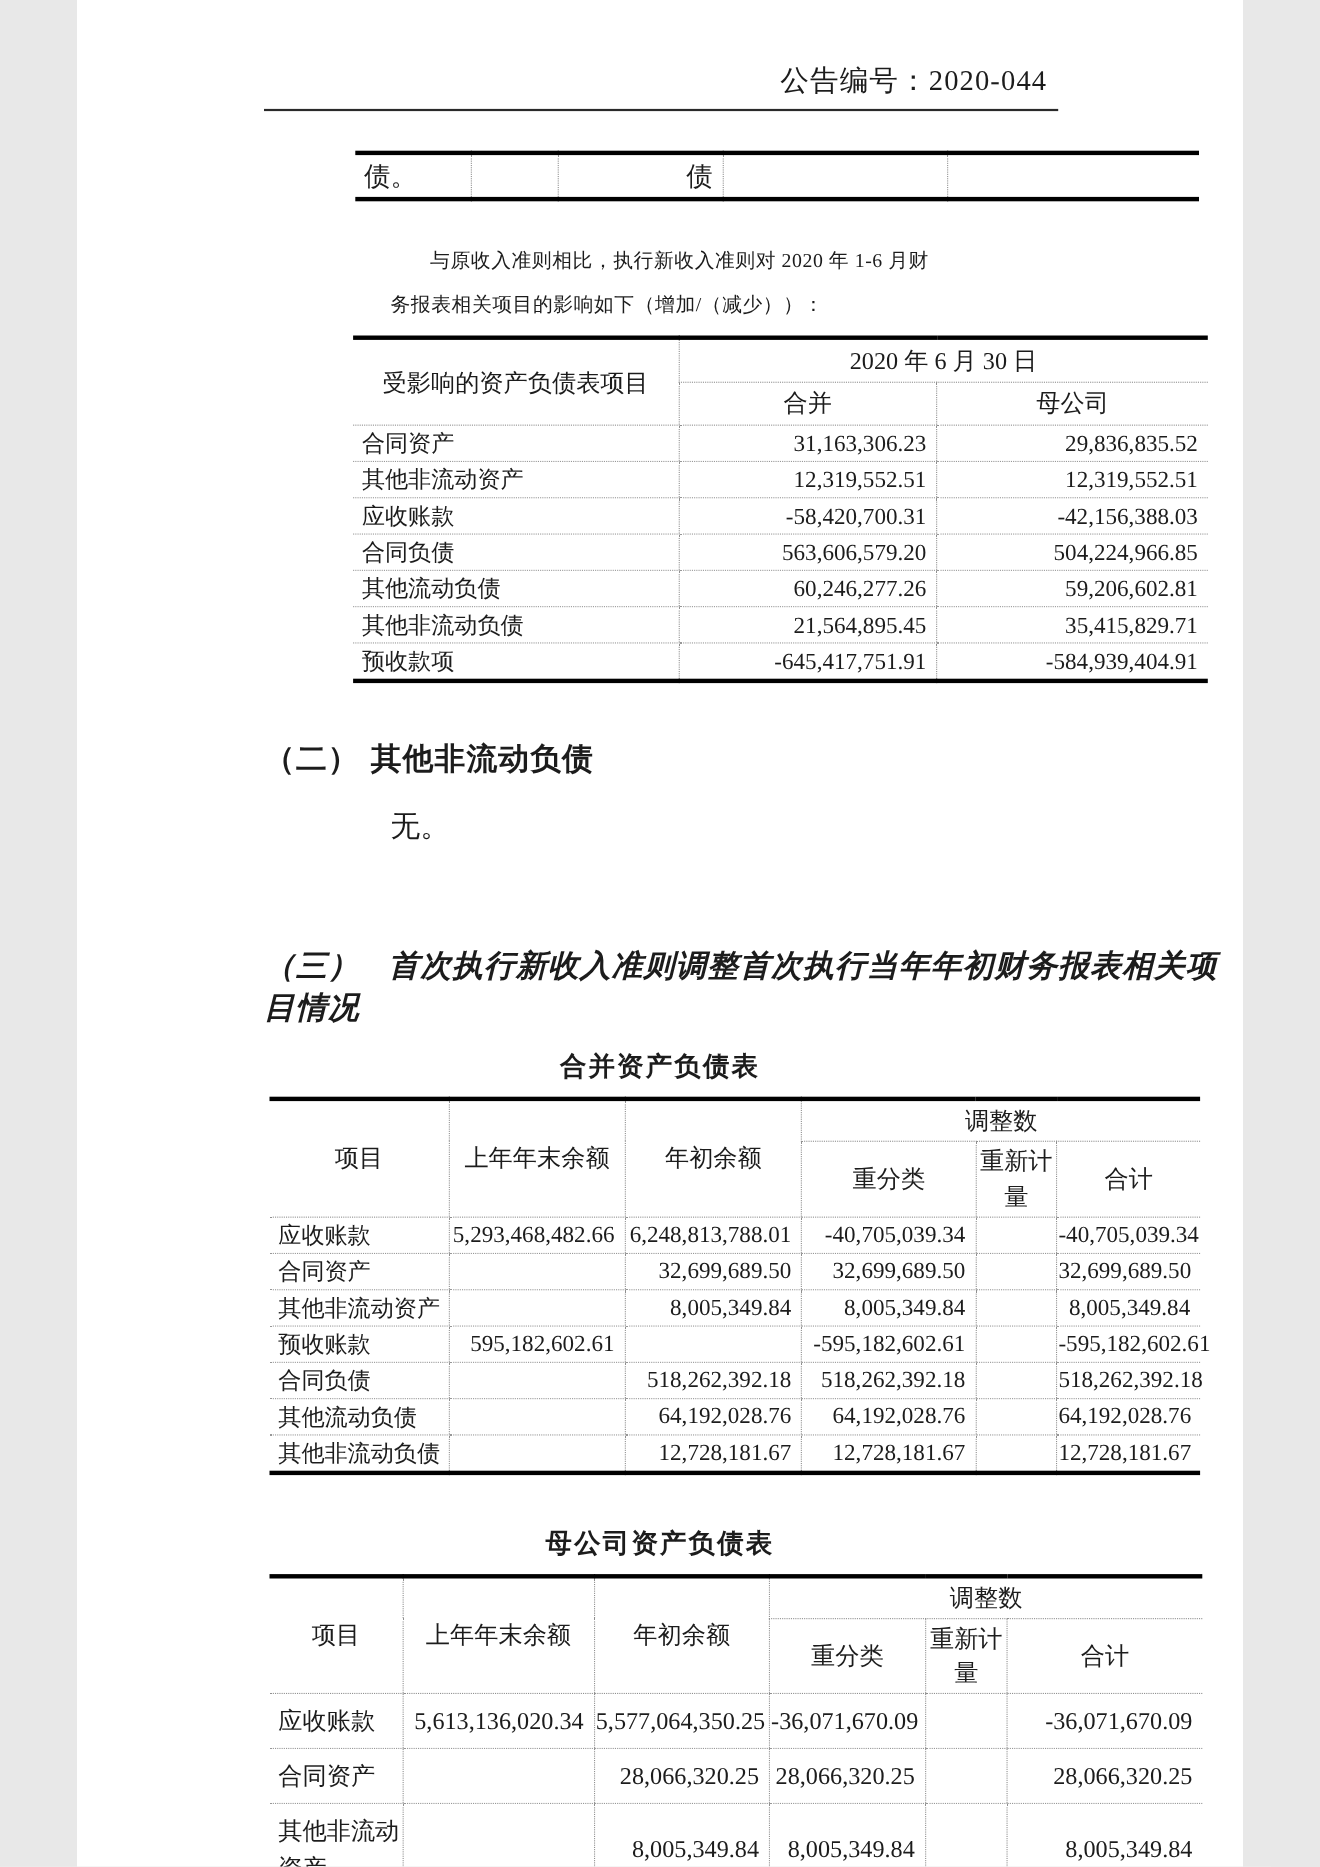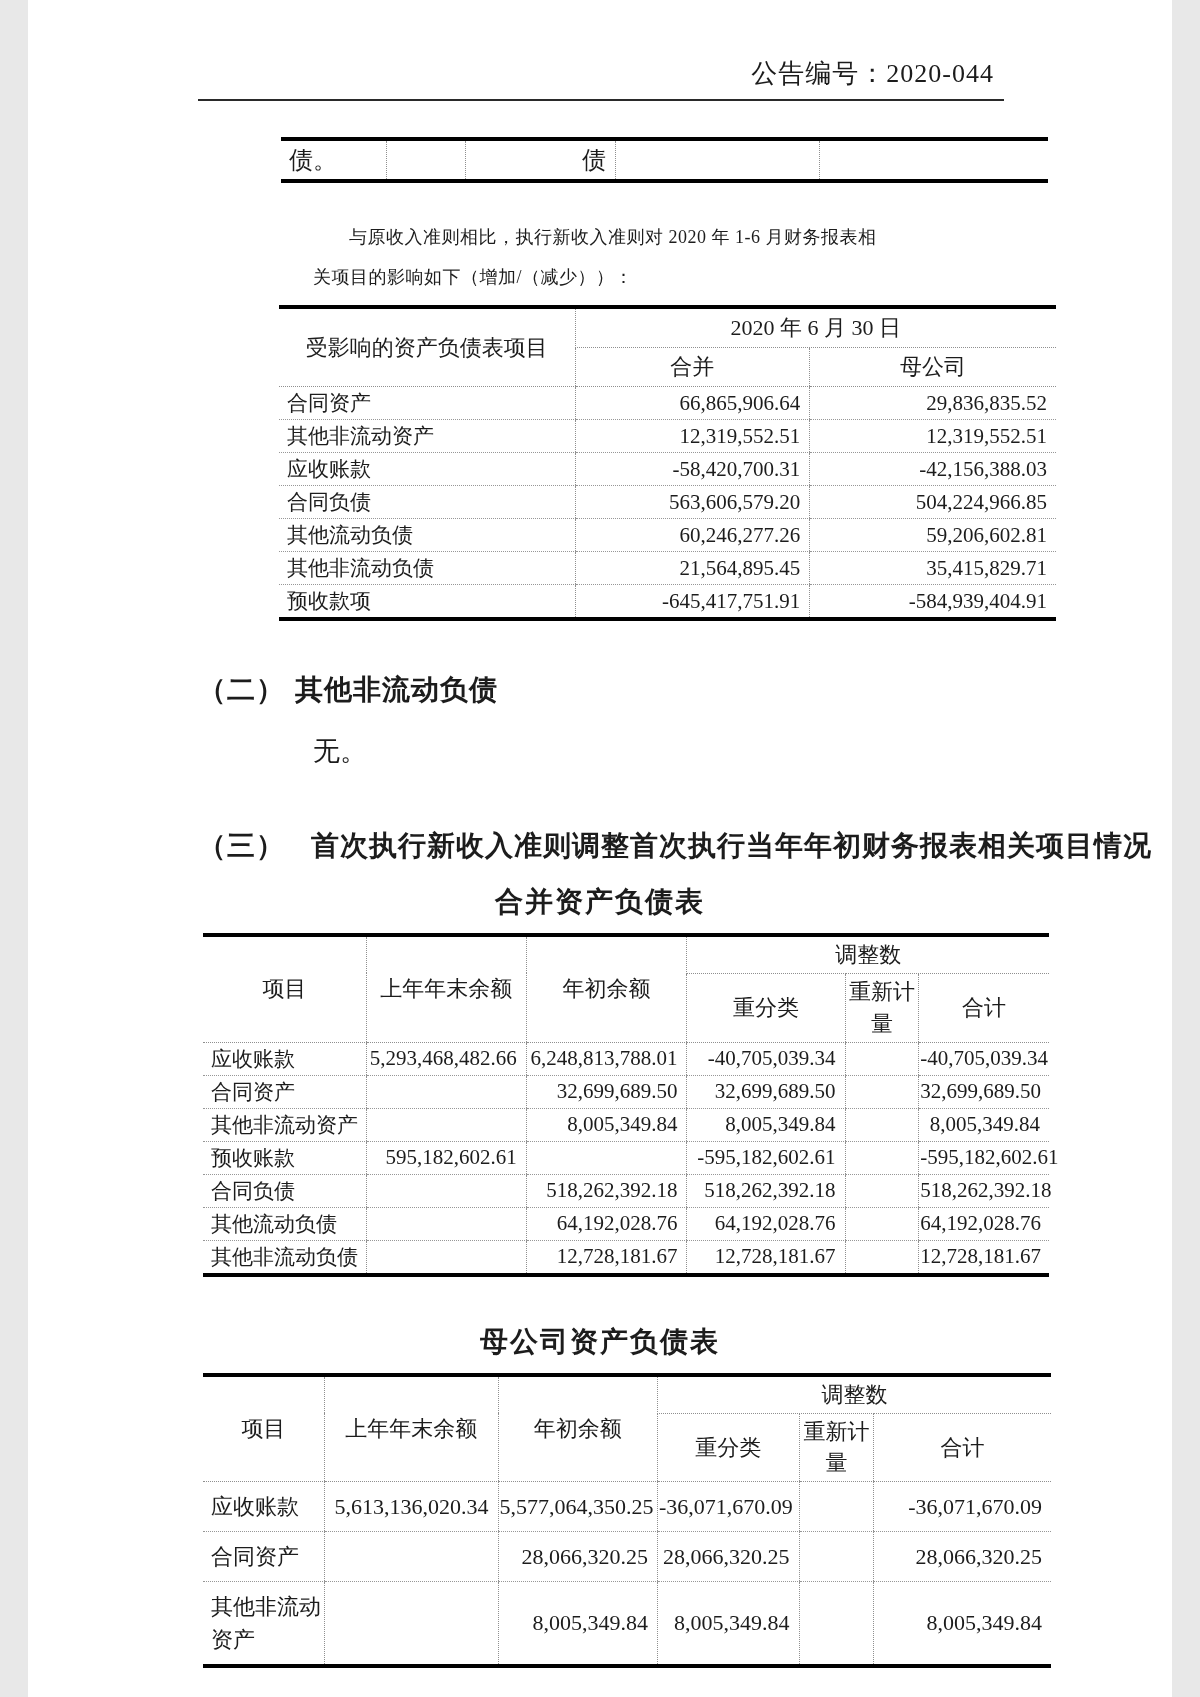--- a/index.html
+++ b/index.html
@@ -1,17 +1,17 @@
 <!DOCTYPE html>
 <html><head>
 <meta charset="utf-8">
 <style>
   html,body{margin:0;padding:0;background:#e8e8e8;}
   .page{
-    width:1144px;height:1697px;margin:0 auto;background:#ffffff;
+    width:1060px;height:1697px;margin:0 auto;background:#ffffff;
     color:#1c1c1c;font-family:"Liberation Serif","DejaVu Serif",serif;
     position:relative;overflow:hidden;box-sizing:border-box;
   }
   .doc-header{padding:56px 178px 0 0;text-align:right;font-size:26px;letter-spacing:1px;}
   .header-rule{margin:8px 168px 0 170px;border-top:2px solid #2a2a2a;height:0;}
 
   table.doc-table{border-collapse:collapse;border-top:4px solid #000;border-bottom:4px solid #000;
     table-layout:fixed;}
   .doc-table th,.doc-table td{border-left:1px dotted #8f8f8f;white-space:nowrap;overflow:visible;}
   .doc-table thead tr:first-child th:first-child{border-left:none;}
@@ -29,24 +29,24 @@
     letter-spacing:0.5px;}
 
   .impact-table{margin:8px 0 0 251px;width:777px;font-size:21px;}
   .impact-table thead th{padding:4px 2px;font-size:22px;}
   .impact-table tbody td{padding-top:2px;padding-bottom:2px;}
 
   .sec-heading{margin-left:170px;font-size:28px;font-weight:bold;letter-spacing:1px;}
   .sec2-heading{margin-top:50px;}
   .sec2-heading .sec-num{margin-right:10px;}
   .sec-body{margin:24px 0 0 285px;font-size:27px;}
-  .sec3-heading{margin-top:58px;}
+  .sec3-heading{margin-top:90px;font-style:italic;}
   .sec3-heading .sec-num{margin-right:26px;}
 
-  .table-title{text-align:center;font-size:28px;font-weight:bold;letter-spacing:2px;}
+  .table-title{text-align:center;font-size:24px;font-weight:bold;letter-spacing:2px;}
   .t2-title{margin-top:18px;}
   .t3-title{margin-top:46px;}
 
   .balance-table{margin:12px 0 0 175px;font-size:21px;}
   .balance-table thead th{padding:2px 2px;font-size:22px;line-height:1.45;}
   .balance-table thead th.wrap{white-space:normal;}
   .consolidated-table{width:846px;}
   .consolidated-table tbody td{padding-top:2px;padding-bottom:2px;}
   .parent-table{width:848px;font-size:22px;}
   .parent-table tbody td{padding-top:8px;padding-bottom:8px;}
@@ -93,21 +93,21 @@
         <th colspan="2">2020 年 6 月 30 日</th>
       </tr>
       <tr>
         <th>合并</th>
         <th>母公司</th>
       </tr>
     </thead>
     <tbody>
         <tr>
           <td>合同资产</td>
-          <td>66,865,906.64</td>
+          <td>31,163,306.23</td>
           <td>29,836,835.52</td>
         </tr>
         <tr>
           <td>其他非流动资产</td>
           <td>12,319,552.51</td>
           <td>12,319,552.51</td>
         </tr>
         <tr>
           <td>应收账款</td>
           <td>-58,420,700.31</td>

